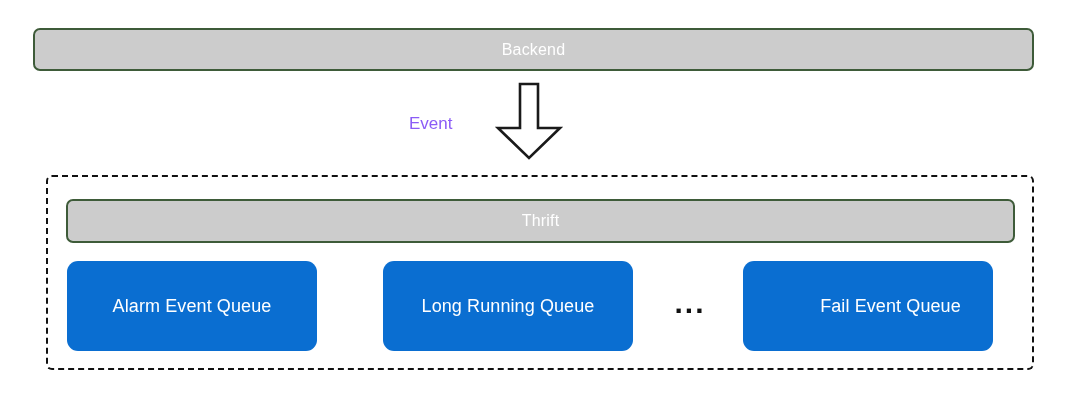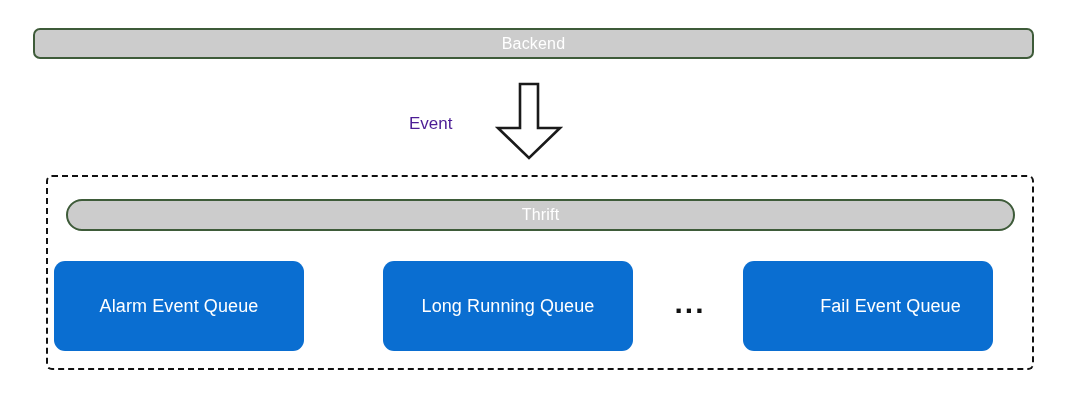--- a/index.html
+++ b/index.html
@@ -36,47 +36,46 @@
     font-size: 16px;
     line-height: 1;
     letter-spacing: 0.2px;
     white-space: nowrap;
   }
 
   #backend-box {
     left: 33px;
     top: 28px;
     width: 1001px;
-    height: 31px;
+    height: 43px;
   }
 
   #thrift-box {
     left: 66px;
     top: 199px;
     width: 949px;
-    height: 32px;
-    border-radius: 16px;
+    height: 44px;
   }
 
   
   #event-arrow {
     position: absolute;
     left: 494px;
     top: 82px;
     width: 70px;
     height: 78px;
   }
 
   #event-label {
     position: absolute;
     left: 409px;
     top: 112px;
     width: 72px;
     height: 24px;
-    color: #4c1d95;
+    color: #8b5cf6;
     font-size: 17px;
     line-height: 24px;
     text-align: left;
     white-space: nowrap;
   }
 
   
   #queue-group {
     position: absolute;
     box-sizing: border-box;
@@ -102,21 +101,21 @@
     justify-content: center;
   }
   .queue-box .queue-label {
     color: #ffffff;
     font-size: 18px;
     line-height: 1;
     white-space: nowrap;
     letter-spacing: 0.1px;
   }
 
-  #queue-0 { left: 54px;  width: 250px; }
+  #queue-0 { left: 67px;  width: 250px; }
   #queue-1 { left: 375px; width: 250px; margin-left: 8px; }
   #queue-2 { left: 743px; width: 250px; padding-left: 45px; }
 
   #queue-ellipsis {
     position: absolute;
     left: 660px;
     top: 288px;
     width: 60px;
     height: 36px;
     color: #111111;

